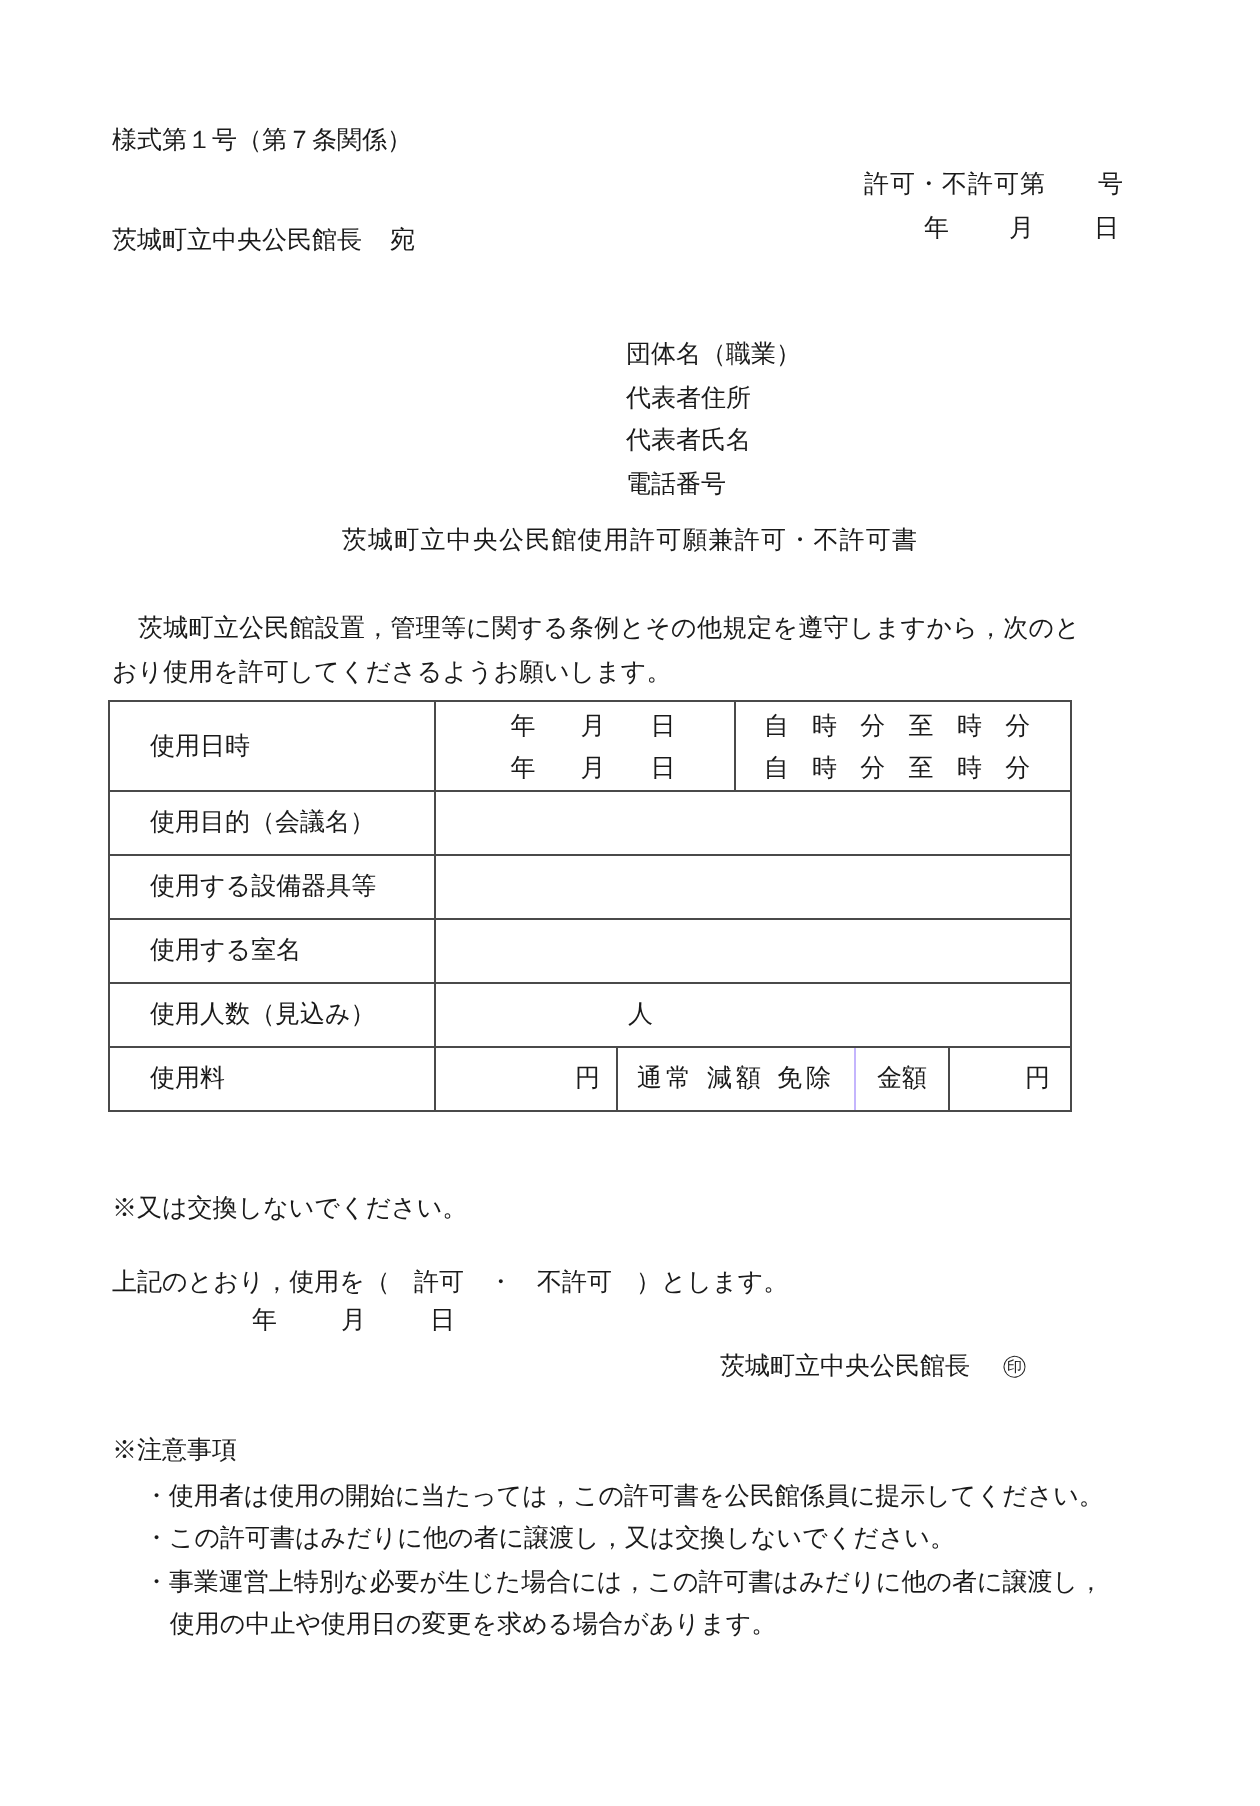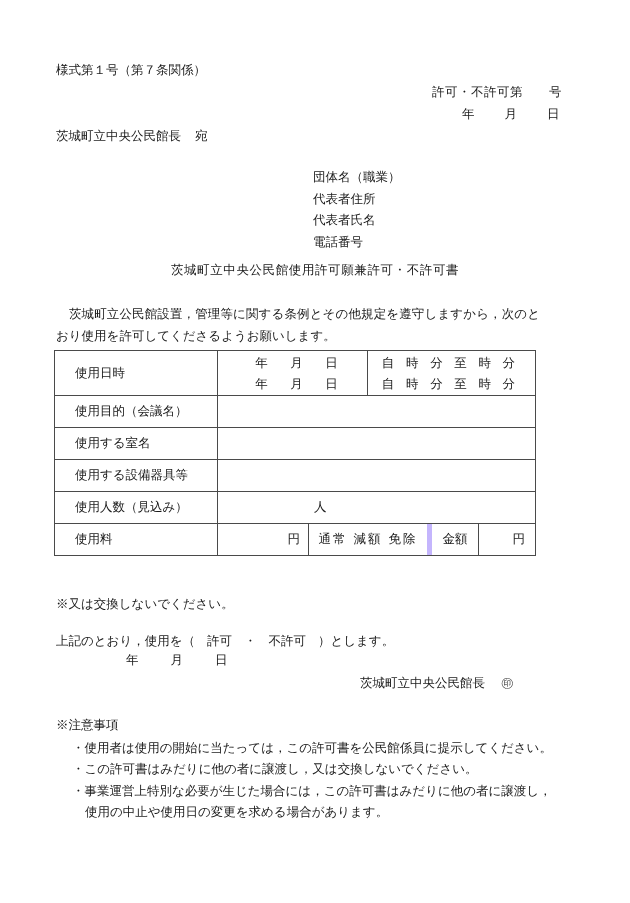--- a/index.html
+++ b/index.html
@@ -24,21 +24,21 @@
     text-decoration: underline;
   }
 
   
   .abs { position: absolute; white-space: nowrap; }
   .t-form-no  { left: 56px;  top: 62px; }
   .t-permit-no{ left: 404px; top: 84px; letter-spacing: 0.5px; margin-left: 28px; }
   .t-permit-no .gap-a { display:inline-block; width: 26px; }
   .t-permit-date { left: 462px; top: 106px; }
   .t-permit-date .sp { display:inline-block; width: 30px; }
-  .t-addressee { left: 56px; top: 128px; }
+  .t-addressee { left: 56px; top: 112px; }
   .t-addressee .sp { display:inline-block; width: 14px; }
 
   .applicant { position: absolute; left: 313px; top: 166px; line-height: 21.5px; }
   .applicant div { white-space: nowrap; }
 
   .doc-title {
     position: absolute;
     left: 0; right: 0;
     top: 262px;
     text-align: center;
@@ -112,21 +112,21 @@
   
   .fee-wrap { display: flex; height: 31px; }
   .fee-a {
     width: 82px;
     border-right: 1px solid #4a4a4a;
     display: flex; align-items: center; justify-content: flex-end;
     padding-right: 8px;
   }
   .fee-b {
     width: 118px;
-    border-right: 5px solid #c4b5fd;
+    border-right: 1px solid #c4b5fd;
     display: flex; align-items: center; justify-content: center;
     letter-spacing: 2px;
     text-align: center;
   }
   .fee-c {
     width: 46px;
     border-right: 1px solid #4a4a4a;
     display: flex; align-items: center; justify-content: center;
   }
   .fee-d {
@@ -262,26 +262,26 @@
           </div>
         </td>
       </tr>
 
       <tr>
         <td class="label">使用目的（会議名）</td>
         <td class="cell-pad"></td>
       </tr>
 
       <tr>
+        <td class="label">使用する設備器具等</td>
+        <td class="cell-pad"></td>
+      </tr>
+
+      <tr>
         <td class="label">使用する室名</td>
-        <td class="cell-pad"></td>
-      </tr>
-
-      <tr>
-        <td class="label">使用する設備器具等</td>
         <td class="cell-pad"></td>
       </tr>
 
       <tr class="row-people">
         <td class="label">使用人数（見込み）</td>
         <td class="val">
           <span>人</span>
         </td>
       </tr>
 

